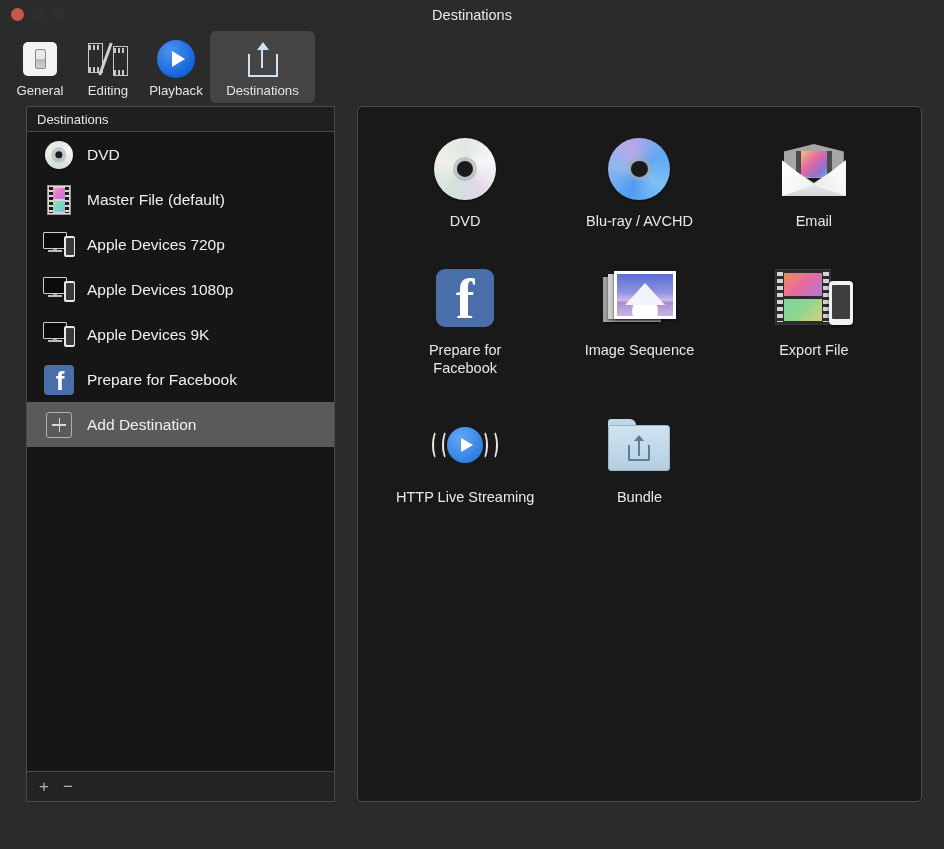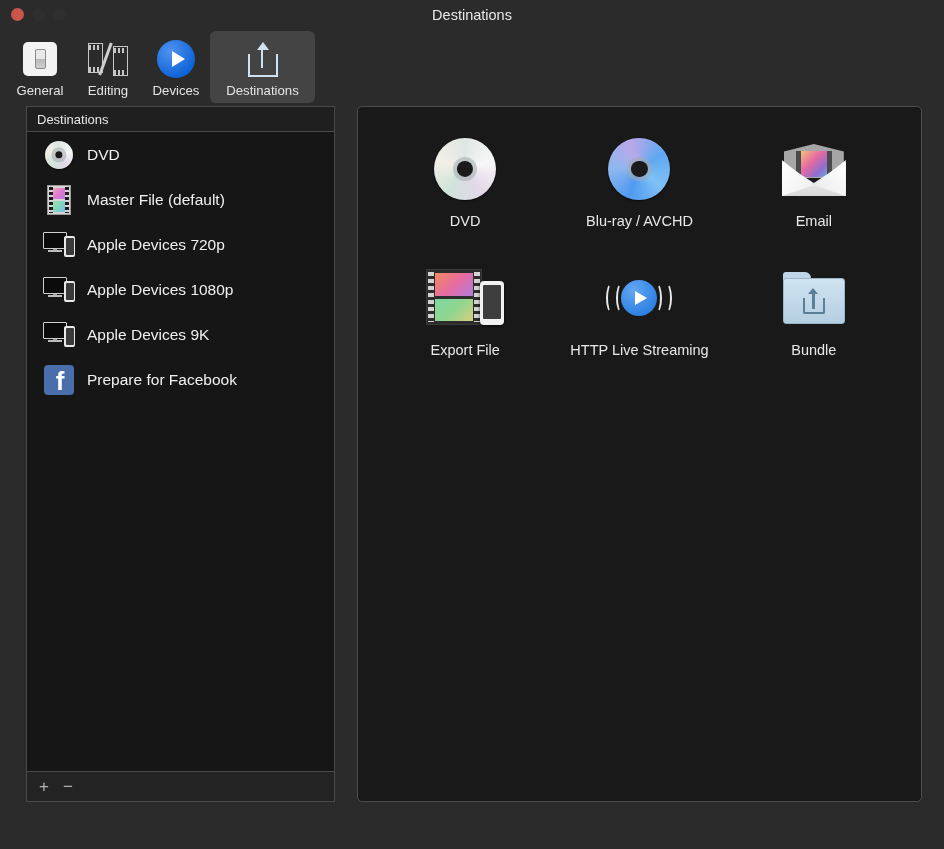--- a/index.html
+++ b/index.html
@@ -364,21 +364,21 @@
     </div>
     <div class="tb-label">Editing</div>
   </div>
 
   <div class="tb-item">
     <div class="tb-icon">
       <div class="ic-play">
           <div class="tri"></div>
         </div>
     </div>
-    <div class="tb-label">Devices</div>
+    <div class="tb-label">Playback</div>
   </div>
 
 
   <div class="tb-item wide active">
     <div class="tb-icon">
       <div class="ic-share">
           <div class="box"></div>
           <div class="up"></div>
           <div class="ah"></div>
         </div>
@@ -454,20 +454,26 @@
         <div class="sb-label">Apple Devices 9K</div>
       </div>
 
       <div class="sb-row">
         <div class="sb-ic">
           <div class="fb"><span>f</span></div>
         </div>
         <div class="sb-label">Prepare for Facebook</div>
       </div>
 
+      <div class="sb-row selected">
+        <div class="sb-ic">
+          <div class="plusbox"></div>
+        </div>
+        <div class="sb-label">Add Destination</div>
+      </div>
 
     </div>
 
     <div class="sb-footer">
       <div class="ftbtn">+</div>
       <div class="ftbtn">−</div>
     </div>
   </div>
 
   <div class="panel">
@@ -493,22 +499,46 @@
             <div class="back"></div>
               <div class="pic"></div>
             <div class="front"></div>
               <div class="flapl"></div>
               <div class="flapr"></div>
           </div>
         </div>
         <div class="cell-label">Email</div>
       </div>
 
-
-
+      <div class="cell">
+        <div class="cell-ic">
+          <div class="fb-lg"></div>
+        </div>
+        <div class="cell-label">
+          <span>Prepare for</span><br>
+          <span>Facebook</span>
+        </div>
+      </div>
+
+
+      <div class="cell">
+        <div class="cell-ic">
+          <div class="stack">
+            <div class="s1"></div>
+              <div class="s2"></div>
+            <div class="photo s3">
+                <div class="img">
+                  <div class="mtn2"></div>
+                  <div class="mtn"></div>
+                </div>
+              </div>
+          </div>
+        </div>
+        <div class="cell-label">Image Sequence</div>
+      </div>
 
       <div class="cell">
         <div class="cell-ic">
           <div class="expfile">
             <div class="film">
                 <i class="t"></i>
                 <i class="b"></i>
               </div>
             <div class="phone">
                 <b></b>

